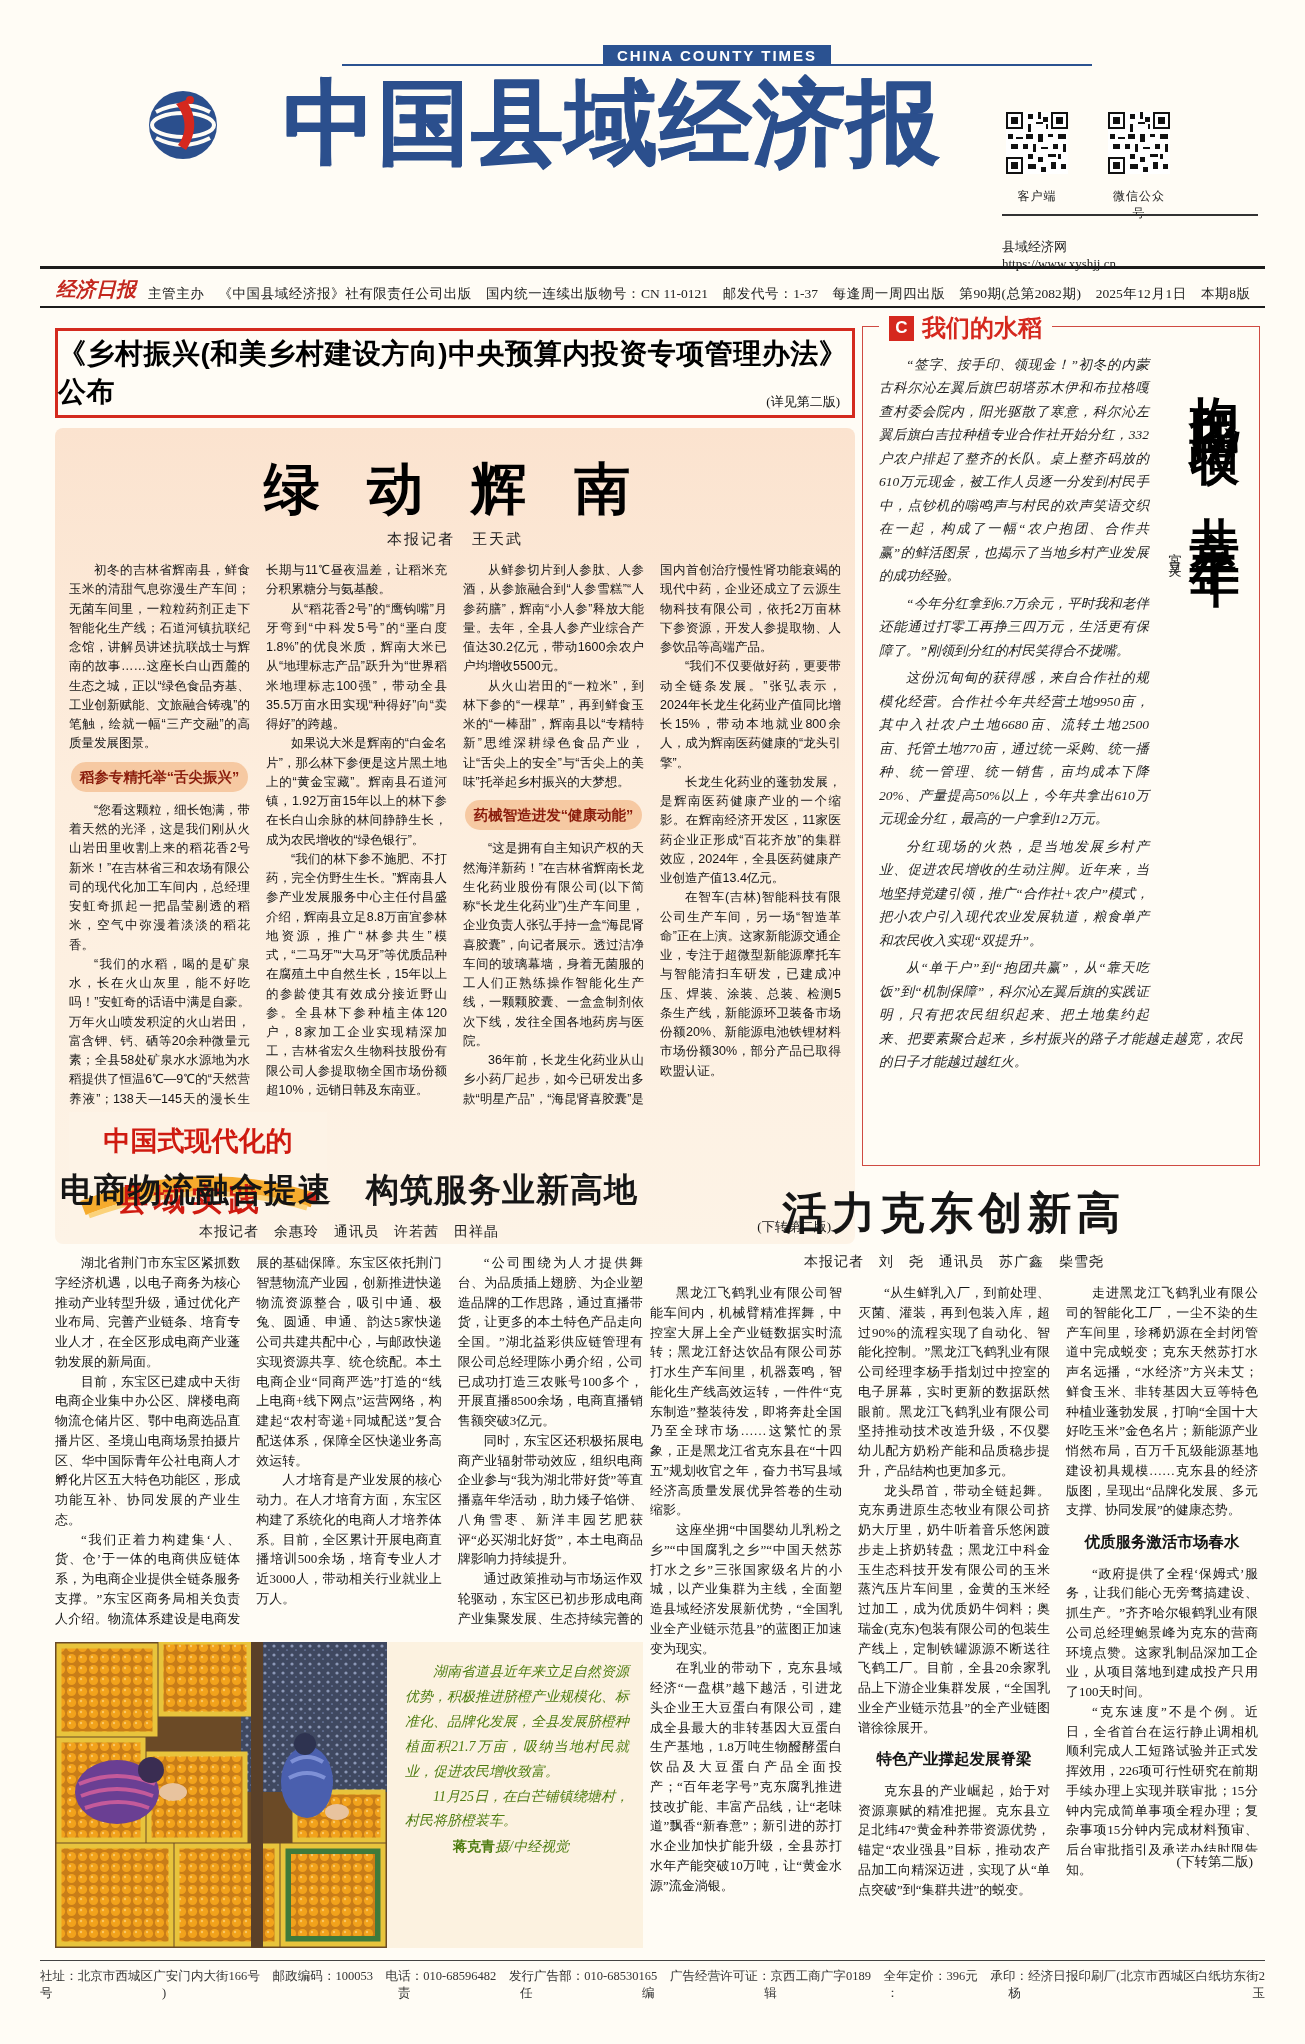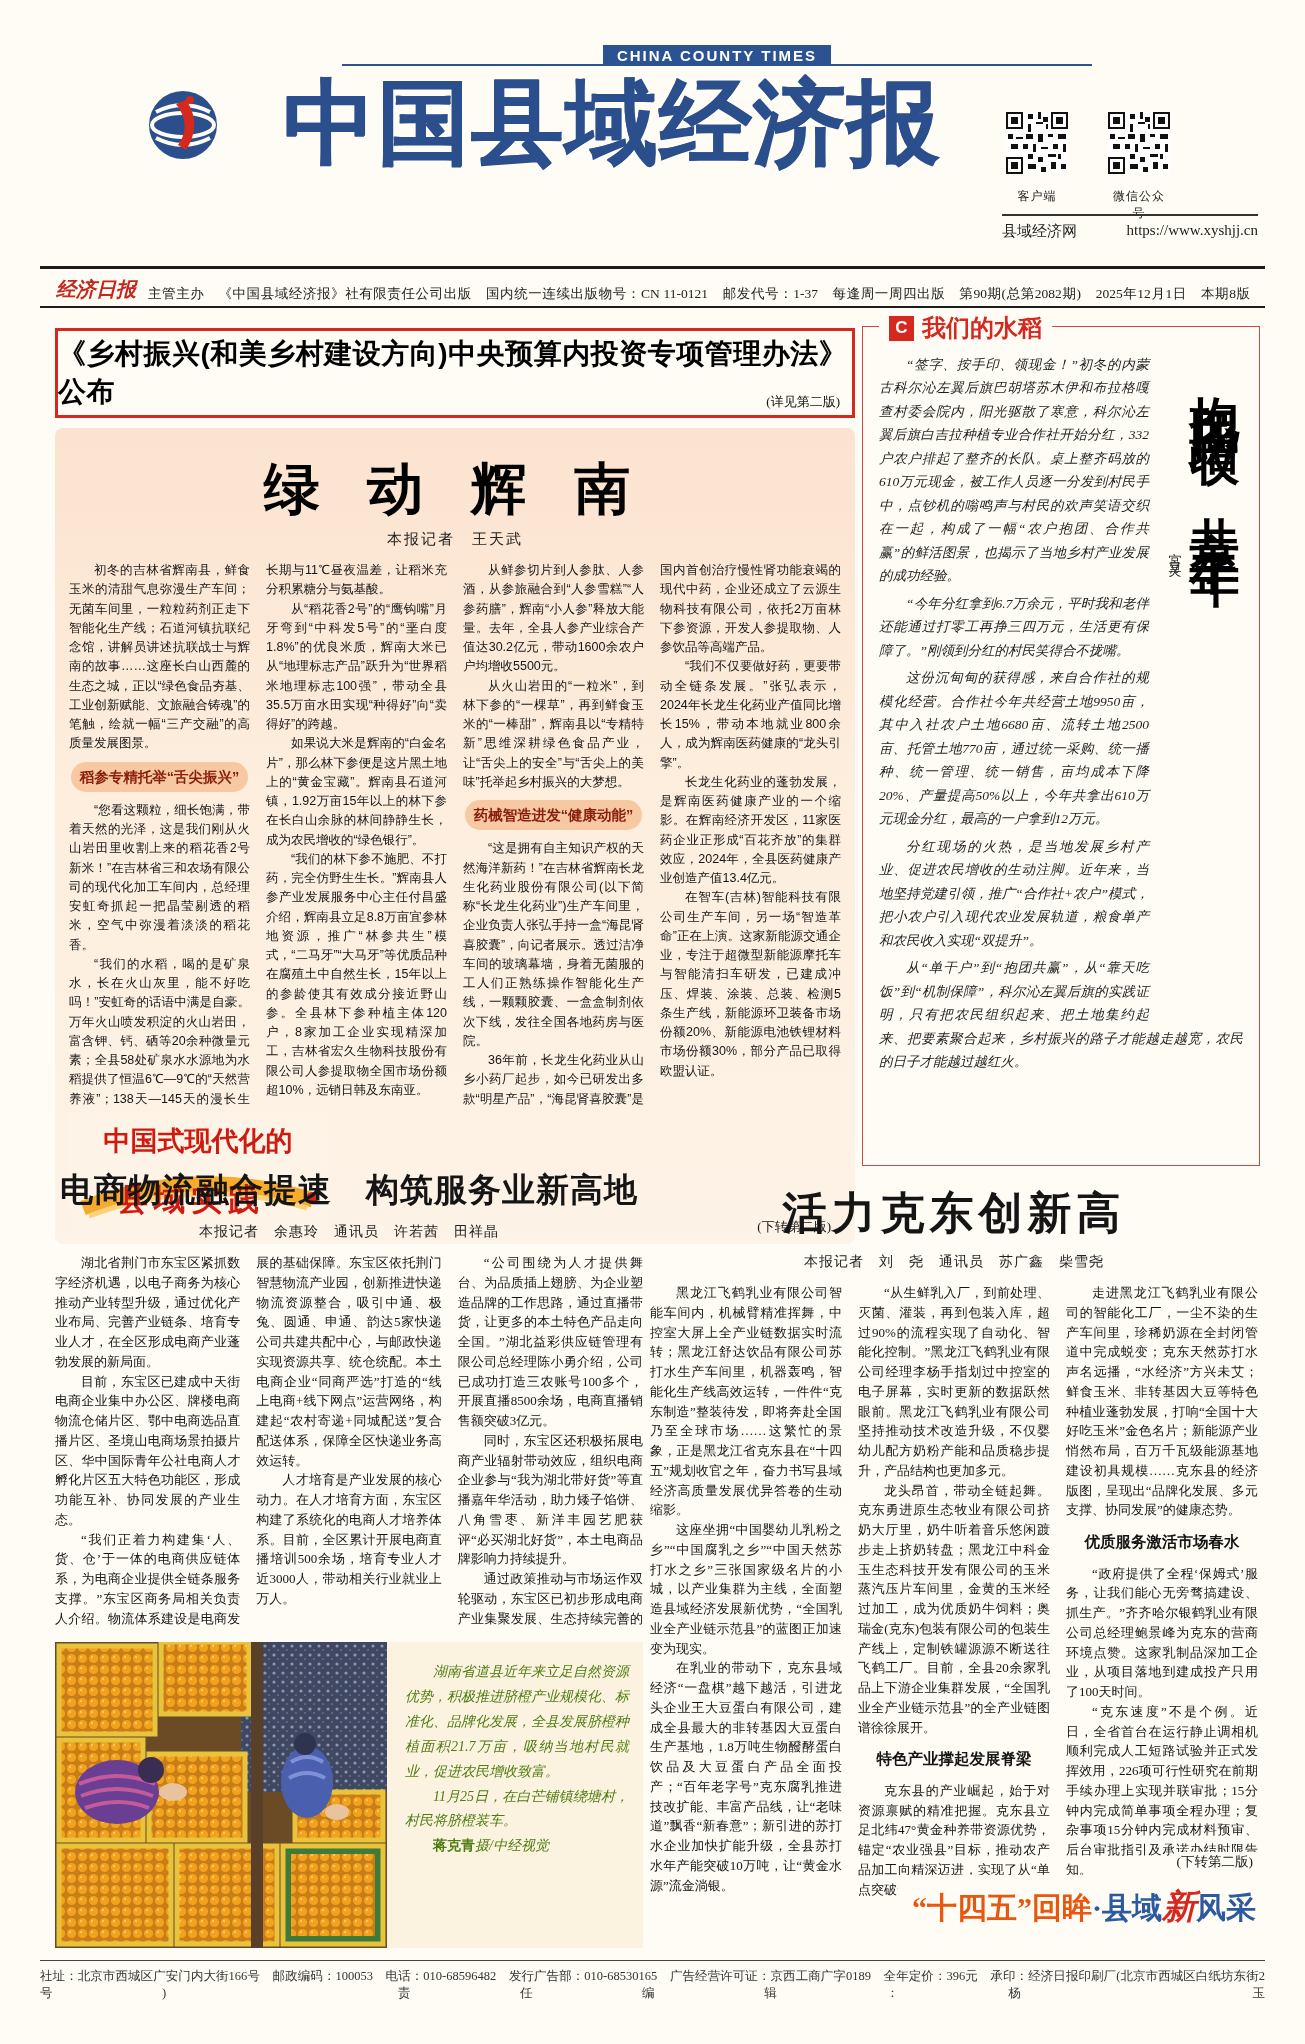--- a/index.html
+++ b/index.html
@@ -11,22 +11,22 @@
   .eng-badge{background:#2b5291;color:#fff;font-family:"Liberation Sans",sans-serif;
              font-weight:bold;font-size:15px;letter-spacing:2px;padding:2px 14px;}
   .logo{position:absolute;left:146px;top:88px;}
   .paper-title{position:absolute;left:232px;top:68px;width:760px;text-align:center;
                font-size:92px;font-weight:900;color:#2b4f8d;letter-spacing:2px;line-height:1.2;
                font-family:"Liberation Serif",serif;text-shadow:1px 0 #2b4f8d,0 1px #2b4f8d;}
   .qr{position:absolute;top:112px;width:62px;text-align:center;}
   .qr svg{width:62px;height:62px;display:block;background:#fff;}
   .qr .qlabel{font-size:12px;margin-top:14px;letter-spacing:1px;color:#222;}
   .web-rule{position:absolute;left:1002px;top:214px;width:256px;height:2px;background:#333;}
-  .web-line{position:absolute;left:1002px;top:222px;width:256px;font-size:15px;color:#222;
-            display:flex;justify-content:space-between;}
+  .web-line{position:absolute;left:1002px;top:238px;width:256px;font-size:13px;color:#222;
+            display:flex;justify-content:space-between;flex-direction:column;}
   .rule-thick{position:absolute;left:40px;width:1225px;height:3px;background:#1c1c1c;}
   .pub-row{position:absolute;left:56px;top:276px;width:1194px;display:flex;align-items:flex-end;gap:12px;}
   .pub-brand{color:#c3271d;font-style:italic;font-weight:bold;font-size:20px;white-space:nowrap;}
   .pub-info{flex:1;font-size:13.5px;color:#222;text-align:justify;text-align-last:justify;}
   .rule-thin{position:absolute;left:40px;width:1225px;height:1.5px;background:#1c1c1c;}
   
   .lead-box{position:absolute;left:55px;top:328px;width:794px;height:84px;border:3px solid #d42a1e;
             background:#fffcf5;display:flex;align-items:center;justify-content:flex-start;}
   .lead-box h1{margin:0;font-family:"Liberation Sans",sans-serif;font-size:28px;font-weight:900;
                letter-spacing:0.5px;color:#000;}
@@ -67,21 +67,21 @@
   .byline{text-align:center;font-size:14px;margin:10px 0 12px;letter-spacing:1px;color:#222;}
   .cols3{column-gap:16px;overflow:hidden;text-align:justify;position:relative;}
   .ecom .cols3{column-count:3;height:378px;font-size:13px;line-height:1.52;}
   
   .photoblk{position:absolute;left:55px;top:1642px;width:588px;height:306px;background:#fcf2e0;display:flex;}
   .photoblk svg{width:332px;height:306px;display:block;flex:none;}
   .caption{flex:1;padding:18px 14px 10px 18px;font-style:italic;font-size:14px;line-height:1.78;
            text-align:justify;color:#4d7c0f;}
   .caption p{margin:0;text-indent:2em;}
   .credit{margin-top:6px;text-indent:2em;}
-  .credit b{font-style:normal;font-weight:bold;font-family:Liberation Mono, monospace;}
+  .credit b{font-style:normal;font-weight:bold;font-family:Liberation Sans, sans-serif;margin-left:20px;}
   
   .kedong{position:absolute;left:650px;top:1182px;width:608px;}
   .kedong h2{margin:2px 0 0;text-align:center;font-family:"Liberation Sans",sans-serif;
              font-size:44px;font-weight:900;letter-spacing:5px;}
   .kedong .cols3{column-count:3;height:652px;font-size:13px;line-height:1.52;}
   .subhead{break-inside:avoid;text-align:center;font-family:"Liberation Sans",sans-serif;
            font-weight:900;font-size:15.5px;text-indent:0 !important;margin:10px 0 10px !important;}
   .kd-cont{position:absolute;right:2px;bottom:62px;background:#fffcf5;font-size:13.5px;padding:0 3px;}
   .banner{position:absolute;right:0;bottom:0;background:#fffcf5;padding:6px 2px 2px 14px;white-space:nowrap;}
   .banner .bo{color:#e8570f;font-size:30px;font-weight:900;}
@@ -278,22 +278,19 @@
   <div class="kedong">
     <h2>活力克东创新高</h2>
     <div class="byline">本报记者　刘　尧　通讯员　苏广鑫　柴雪尧</div>
     <div class="cols3">
       <div class="flow"><p>黑龙江飞鹤乳业有限公司智能车间内，机械臂精准挥舞，中控室大屏上全产业链数据实时流转；黑龙江舒达饮品有限公司苏打水生产车间里，机器轰鸣，智能化生产线高效运转，一件件“克东制造”整装待发，即将奔赴全国乃至全球市场……这繁忙的景象，正是黑龙江省克东县在“十四五”规划收官之年，奋力书写县域经济高质量发展优异答卷的生动缩影。</p><p>这座坐拥“中国婴幼儿乳粉之乡”“中国腐乳之乡”“中国天然苏打水之乡”三张国家级名片的小城，以产业集群为主线，全面塑造县域经济发展新优势，“全国乳业全产业链示范县”的蓝图正加速变为现实。</p><p>在乳业的带动下，克东县域经济“一盘棋”越下越活，引进龙头企业王大豆蛋白有限公司，建成全县最大的非转基因大豆蛋白生产基地，1.8万吨生物醱酵蛋白饮品及大豆蛋白产品全面投产；“百年老字号”克东腐乳推进技改扩能、丰富产品线，让“老味道”飘香“新春意”；新引进的苏打水企业加快扩能升级，全县苏打水年产能突破10万吨，让“黄金水源”流金淌银。</p><p>“从生鲜乳入厂，到前处理、灭菌、灌装，再到包装入库，超过90%的流程实现了自动化、智能化控制。”黑龙江飞鹤乳业有限公司经理李杨手指划过中控室的电子屏幕，实时更新的数据跃然眼前。黑龙江飞鹤乳业有限公司坚持推动技术改造升级，不仅婴幼儿配方奶粉产能和品质稳步提升，产品结构也更加多元。</p><p>龙头昂首，带动全链起舞。克东勇进原生态牧业有限公司挤奶大厅里，奶牛听着音乐悠闲踱步走上挤奶转盘；黑龙江中科金玉生态科技开发有限公司的玉米蒸汽压片车间里，金黄的玉米经过加工，成为优质奶牛饲料；奥瑞金(克东)包装有限公司的包装生产线上，定制铁罐源源不断送往飞鹤工厂。目前，全县20余家乳品上下游企业集群发展，“全国乳业全产业链示范县”的全产业链图谱徐徐展开。</p></div>
       <p class="subhead">特色产业撑起发展脊梁</p>
       <div class="flow"><p>克东县的产业崛起，始于对资源禀赋的精准把握。克东县立足北纬47°黄金种养带资源优势，锚定“农业强县”目标，推动农产品加工向精深迈进，实现了从“单点突破”到“集群共进”的蜕变。</p><p>走进黑龙江飞鹤乳业有限公司的智能化工厂，一尘不染的生产车间里，珍稀奶源在全封闭管道中完成蜕变；克东天然苏打水声名远播，“水经济”方兴未艾；鲜食玉米、非转基因大豆等特色种植业蓬勃发展，打响“全国十大好吃玉米”金色名片；新能源产业悄然布局，百万千瓦级能源基地建设初具规模……克东县的经济版图，呈现出“品牌化发展、多元支撑、协同发展”的健康态势。</p></div>
       <p class="subhead">优质服务激活市场春水</p>
       <div class="flow"><p>“政府提供了全程‘保姆式’服务，让我们能心无旁骛搞建设、抓生产。”齐齐哈尔银鹤乳业有限公司总经理鲍景峰为克东的营商环境点赞。这家乳制品深加工企业，从项目落地到建成投产只用了100天时间。</p><p>“克东速度”不是个例。近日，全省首台在运行静止调相机顺利完成人工短路试验并正式发挥效用，226项可行性研究在前期手续办理上实现并联审批；15分钟内完成简单事项全程办理；复杂事项15分钟内完成材料预审、后台审批指引及承诺办结时限告知。</p></div>
       <div class="kd-cont">(下转第二版)</div>
-      <div class="banner">
-        <span class="bo">“十四五”回眸</span><span class="bb">·</span><span class="bb">县域</span><span class="br">新</span><span class="bb">风采</span>
-      </div>
     </div>
   </div>
 
   <div class="foot-rule"></div>
   <div class="footer">社址：北京市西城区广安门内大街166号　邮政编码：100053　电话：010-68596482　发行广告部：010-68530165　广告经营许可证：京西工商广字0189　全年定价：396元　承印：经济日报印刷厂(北京市西城区白纸坊东街2号)　责任编辑：杨　玉</div>
 
 </div>
 
 </body></html>

